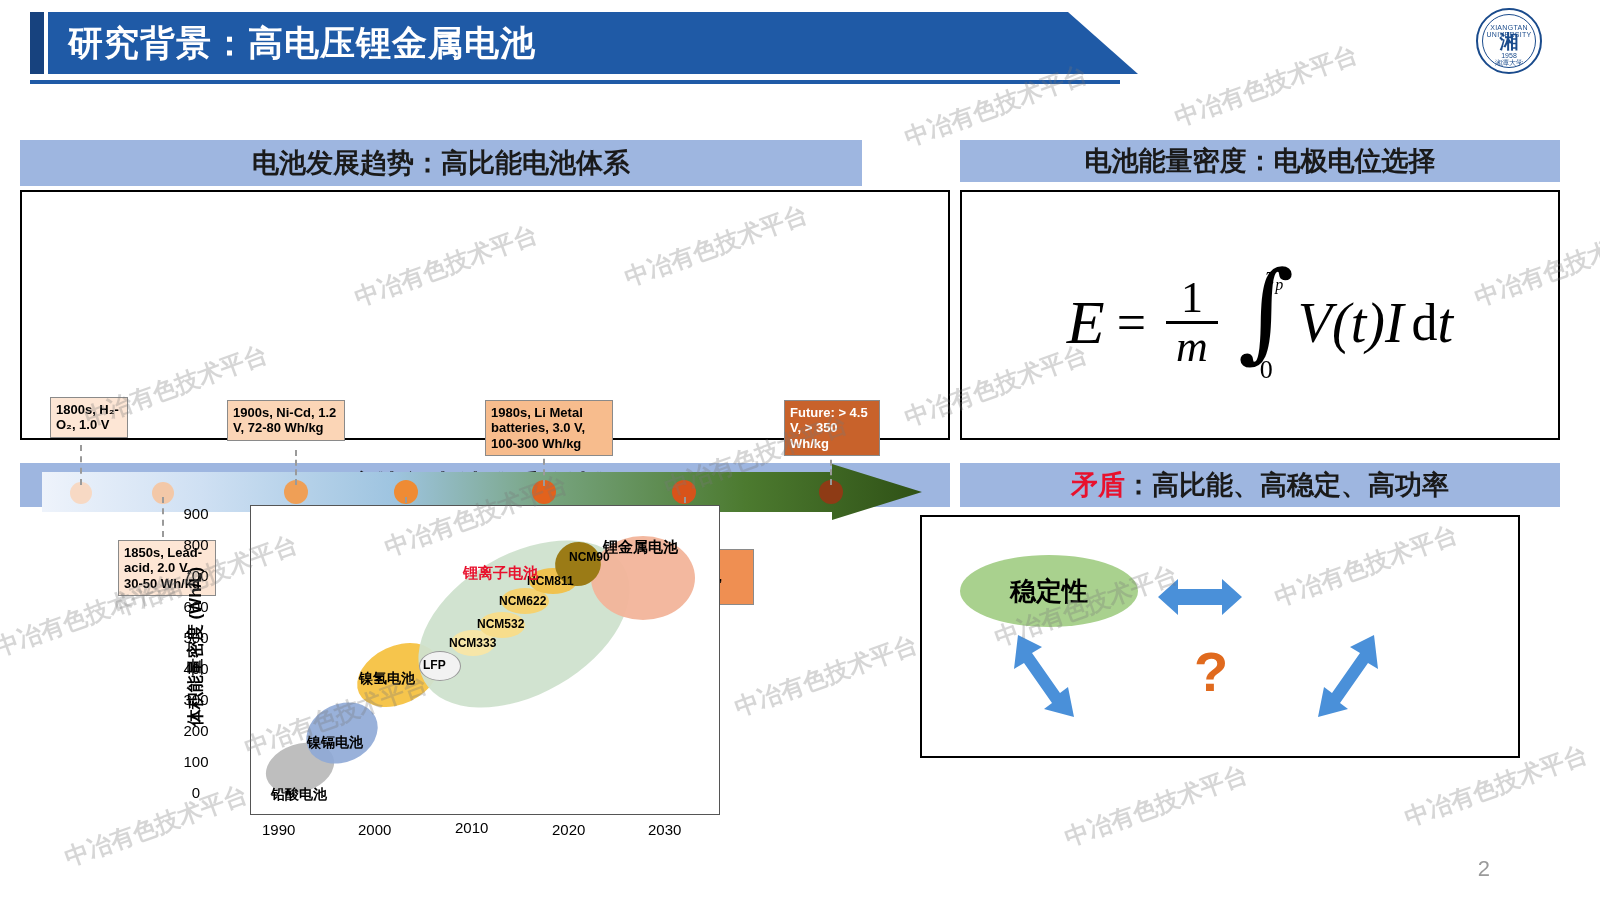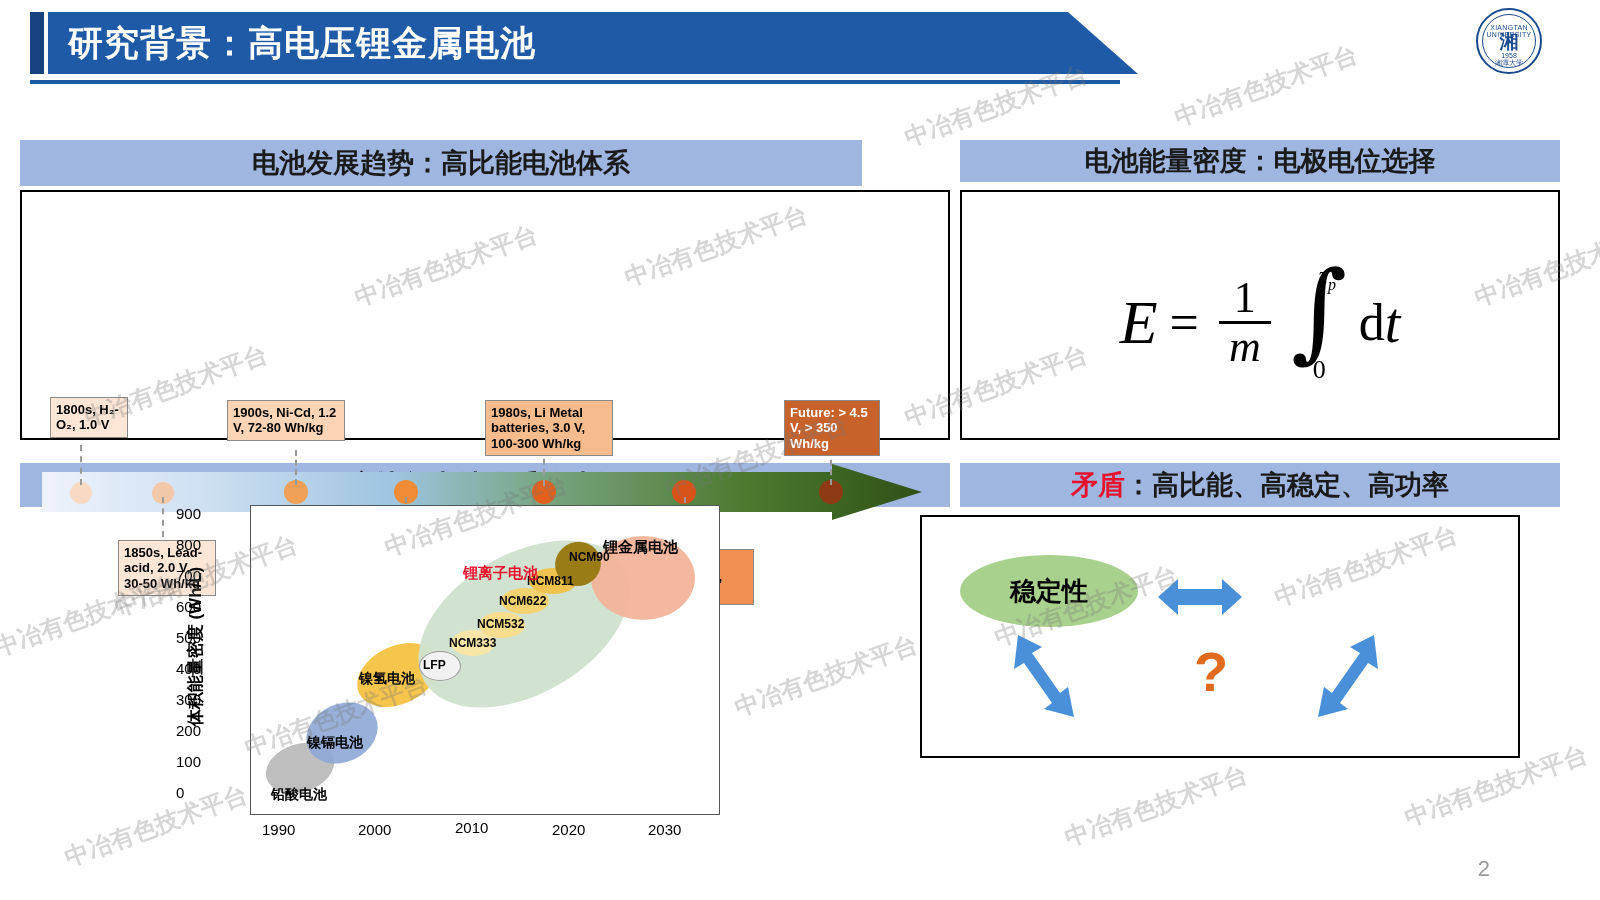--- a/index.html
+++ b/index.html
@@ -57,21 +57,21 @@
   .integ .low{position:absolute;left:30px;bottom:-2px;font-size:26px;}
   .f-rest{font-size:56px;font-style:italic;}
   .f-up{font-size:52px;}
 
   
   .chart-wrap{position:absolute;left:190px;top:505px;width:560px;height:370px;}
   .plot{position:absolute;left:60px;top:0;width:470px;height:310px;border:1px solid #555;box-sizing:border-box;background:#fff;}
   .ylab{position:absolute;left:-8px;top:0;height:310px;width:22px;}
   .ylab span{position:absolute;left:-82px;top:130px;width:190px;text-align:center;
     transform:rotate(-90deg);font-size:17px;font-weight:bold;}
-  .ytick{position:absolute;right:534px;font-size:15px;text-align:left;width:40px;}
+  .ytick{position:absolute;right:534px;font-size:15px;text-align:center;width:40px;}
   .xtick{position:absolute;font-size:15px;}
   .xlab{position:absolute;left:60px;top:340px;width:470px;text-align:center;font-size:17px;font-weight:bold;}
   .ell{position:absolute;border-radius:50%;}
   .cl{position:absolute;font-size:14px;font-weight:bold;}
 
   
   .node{position:absolute;border-radius:50%;display:flex;align-items:center;justify-content:center;
     font-size:26px;font-weight:bold;color:#000;}
   .qmark{position:absolute;color:#e06a1e;font-size:56px;font-weight:bold;}
 
@@ -158,20 +158,21 @@
   <span class="f-eq">=</span>
   <span class="frac">
     <span class="num" style="display:block;">1</span>
     <span class="den" style="display:block;">m</span>
   </span>
   <span class="integ">
     <span class="sym">∫</span>
     <span class="up"><span>τ</span><sub style="font-size:16px;">p</sub></span>
     <span class="low">0</span>
   </span>
+  <span class="f-rest">V(t)I</span>
   <span class="f-up" style="margin-left:8px;">d</span>
   <span class="f-rest">t</span>
 </div>
 
 <div class="chart-wrap">
   <div class="ylab">
     <span>体积能量密度 (Wh/L)</span>
   </div>
   <div class="ytick" style="top:0px;">900</div>
   <div class="ytick" style="top:31px;">800</div>

